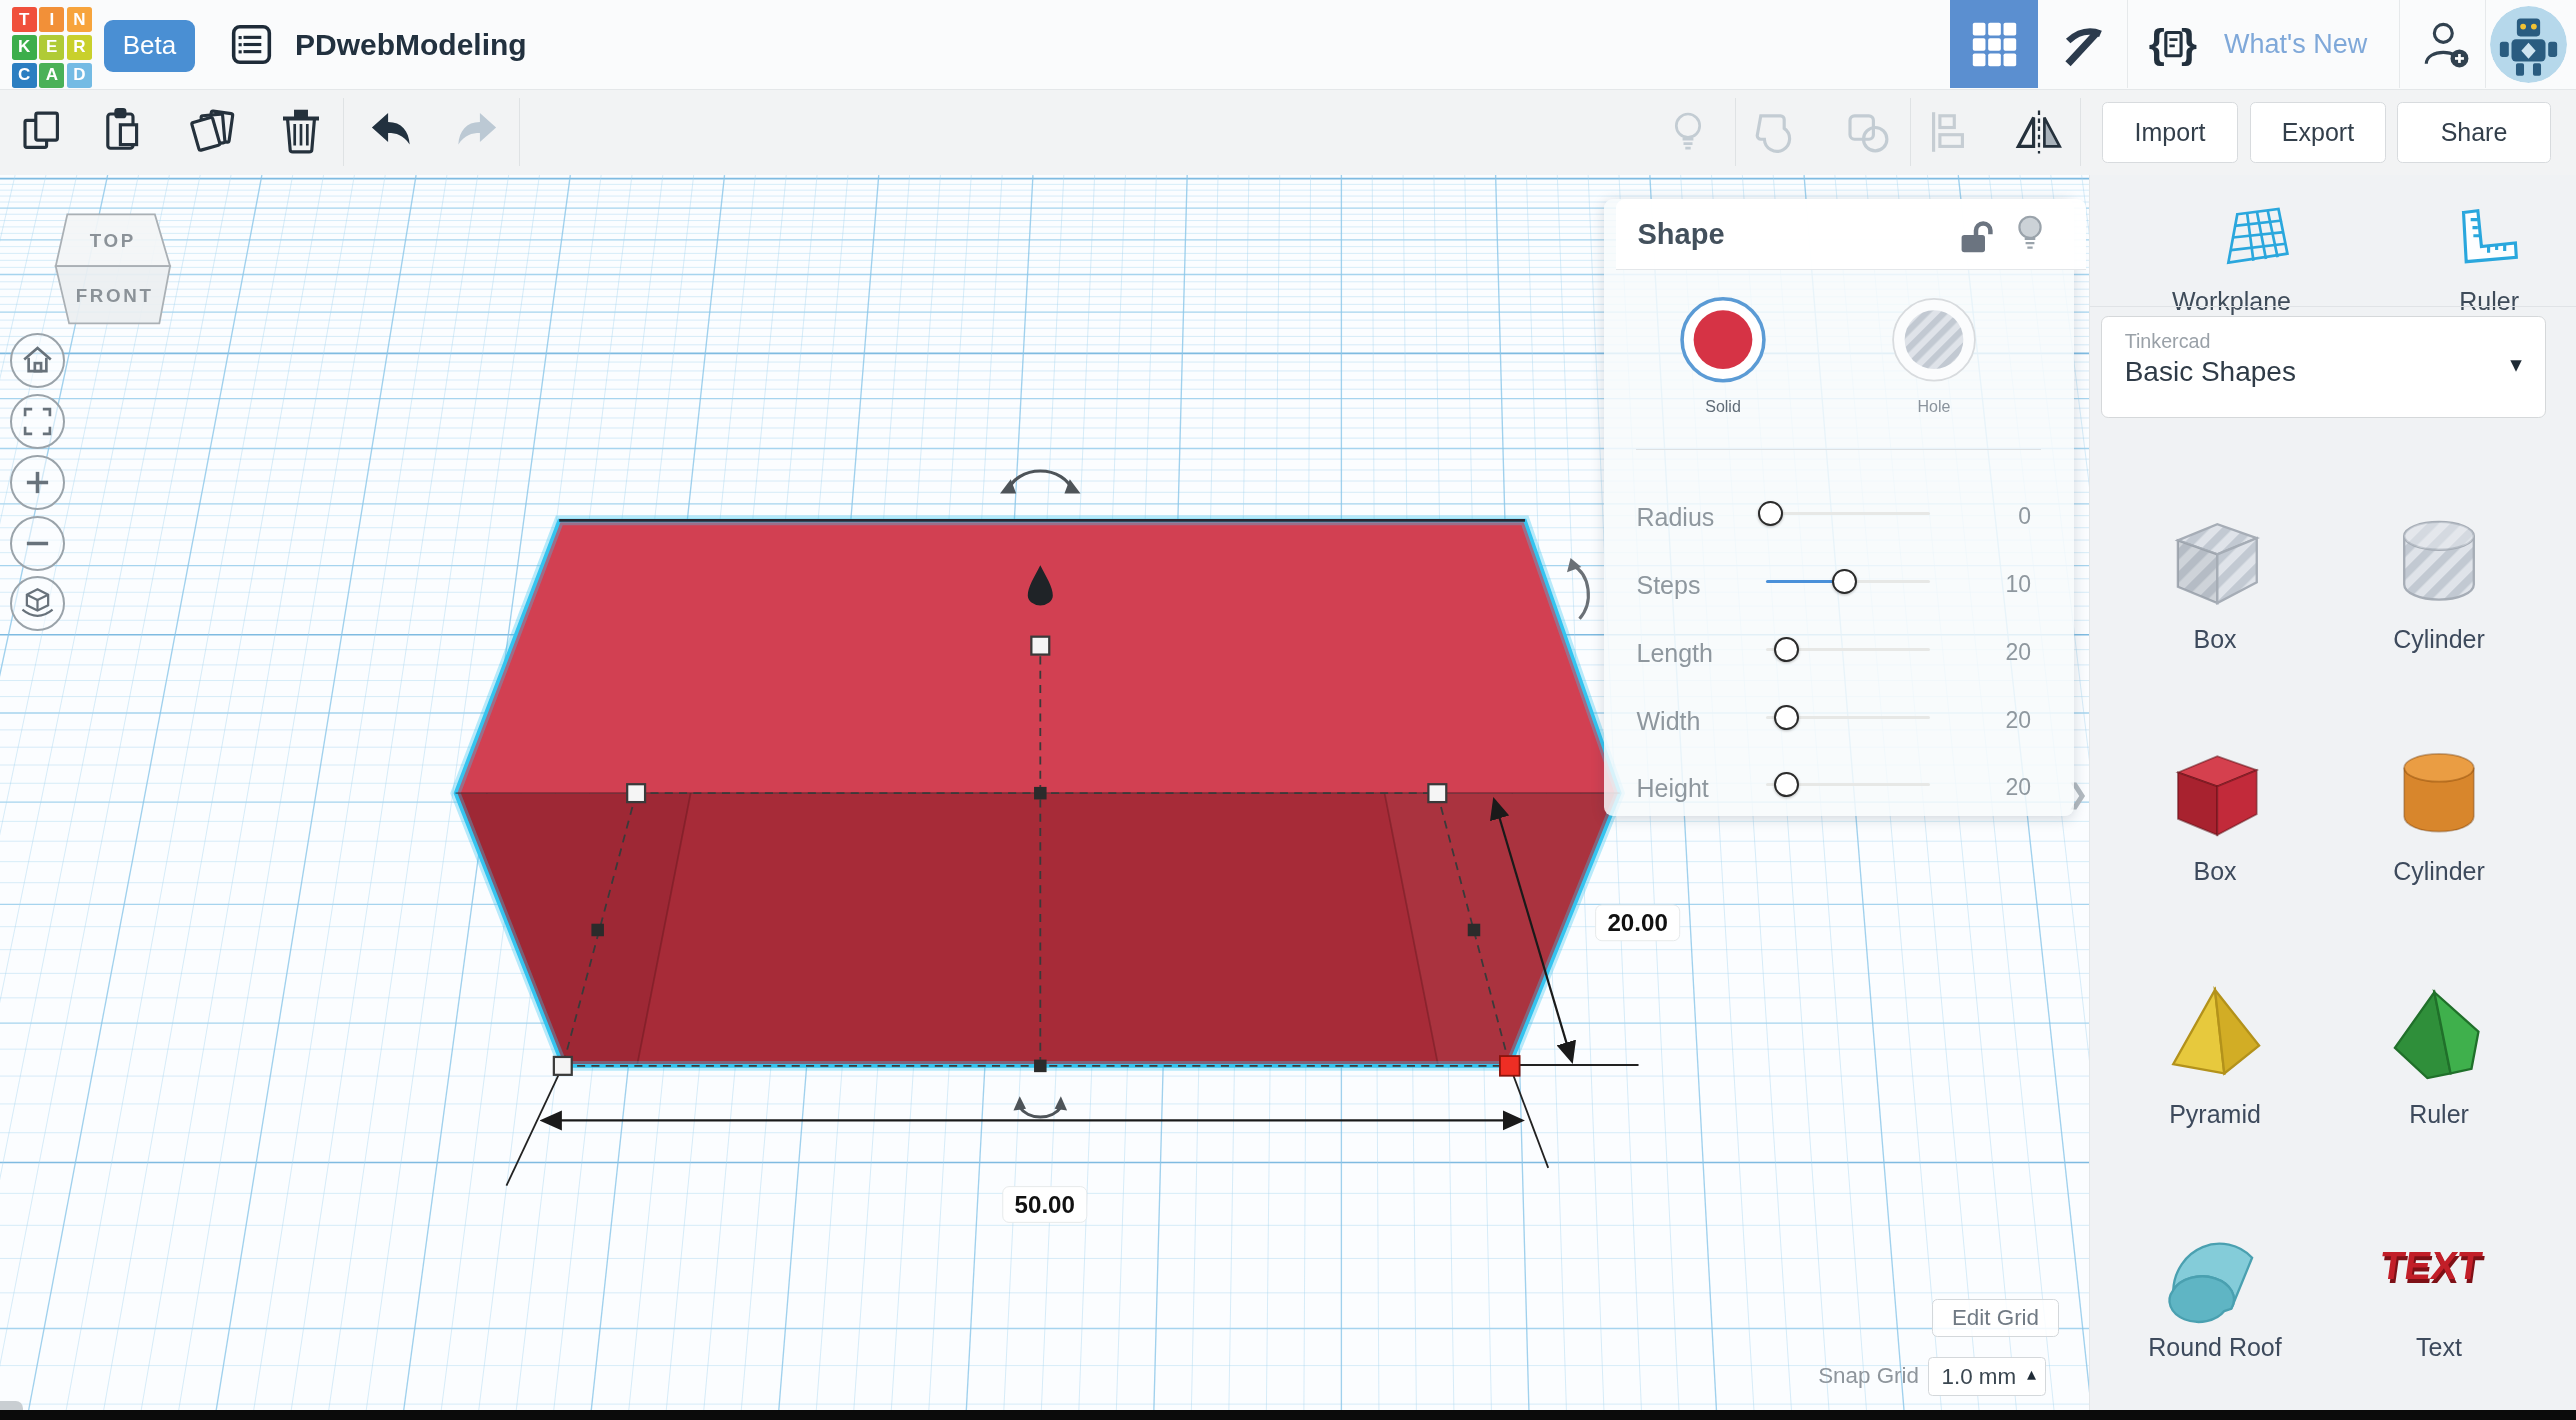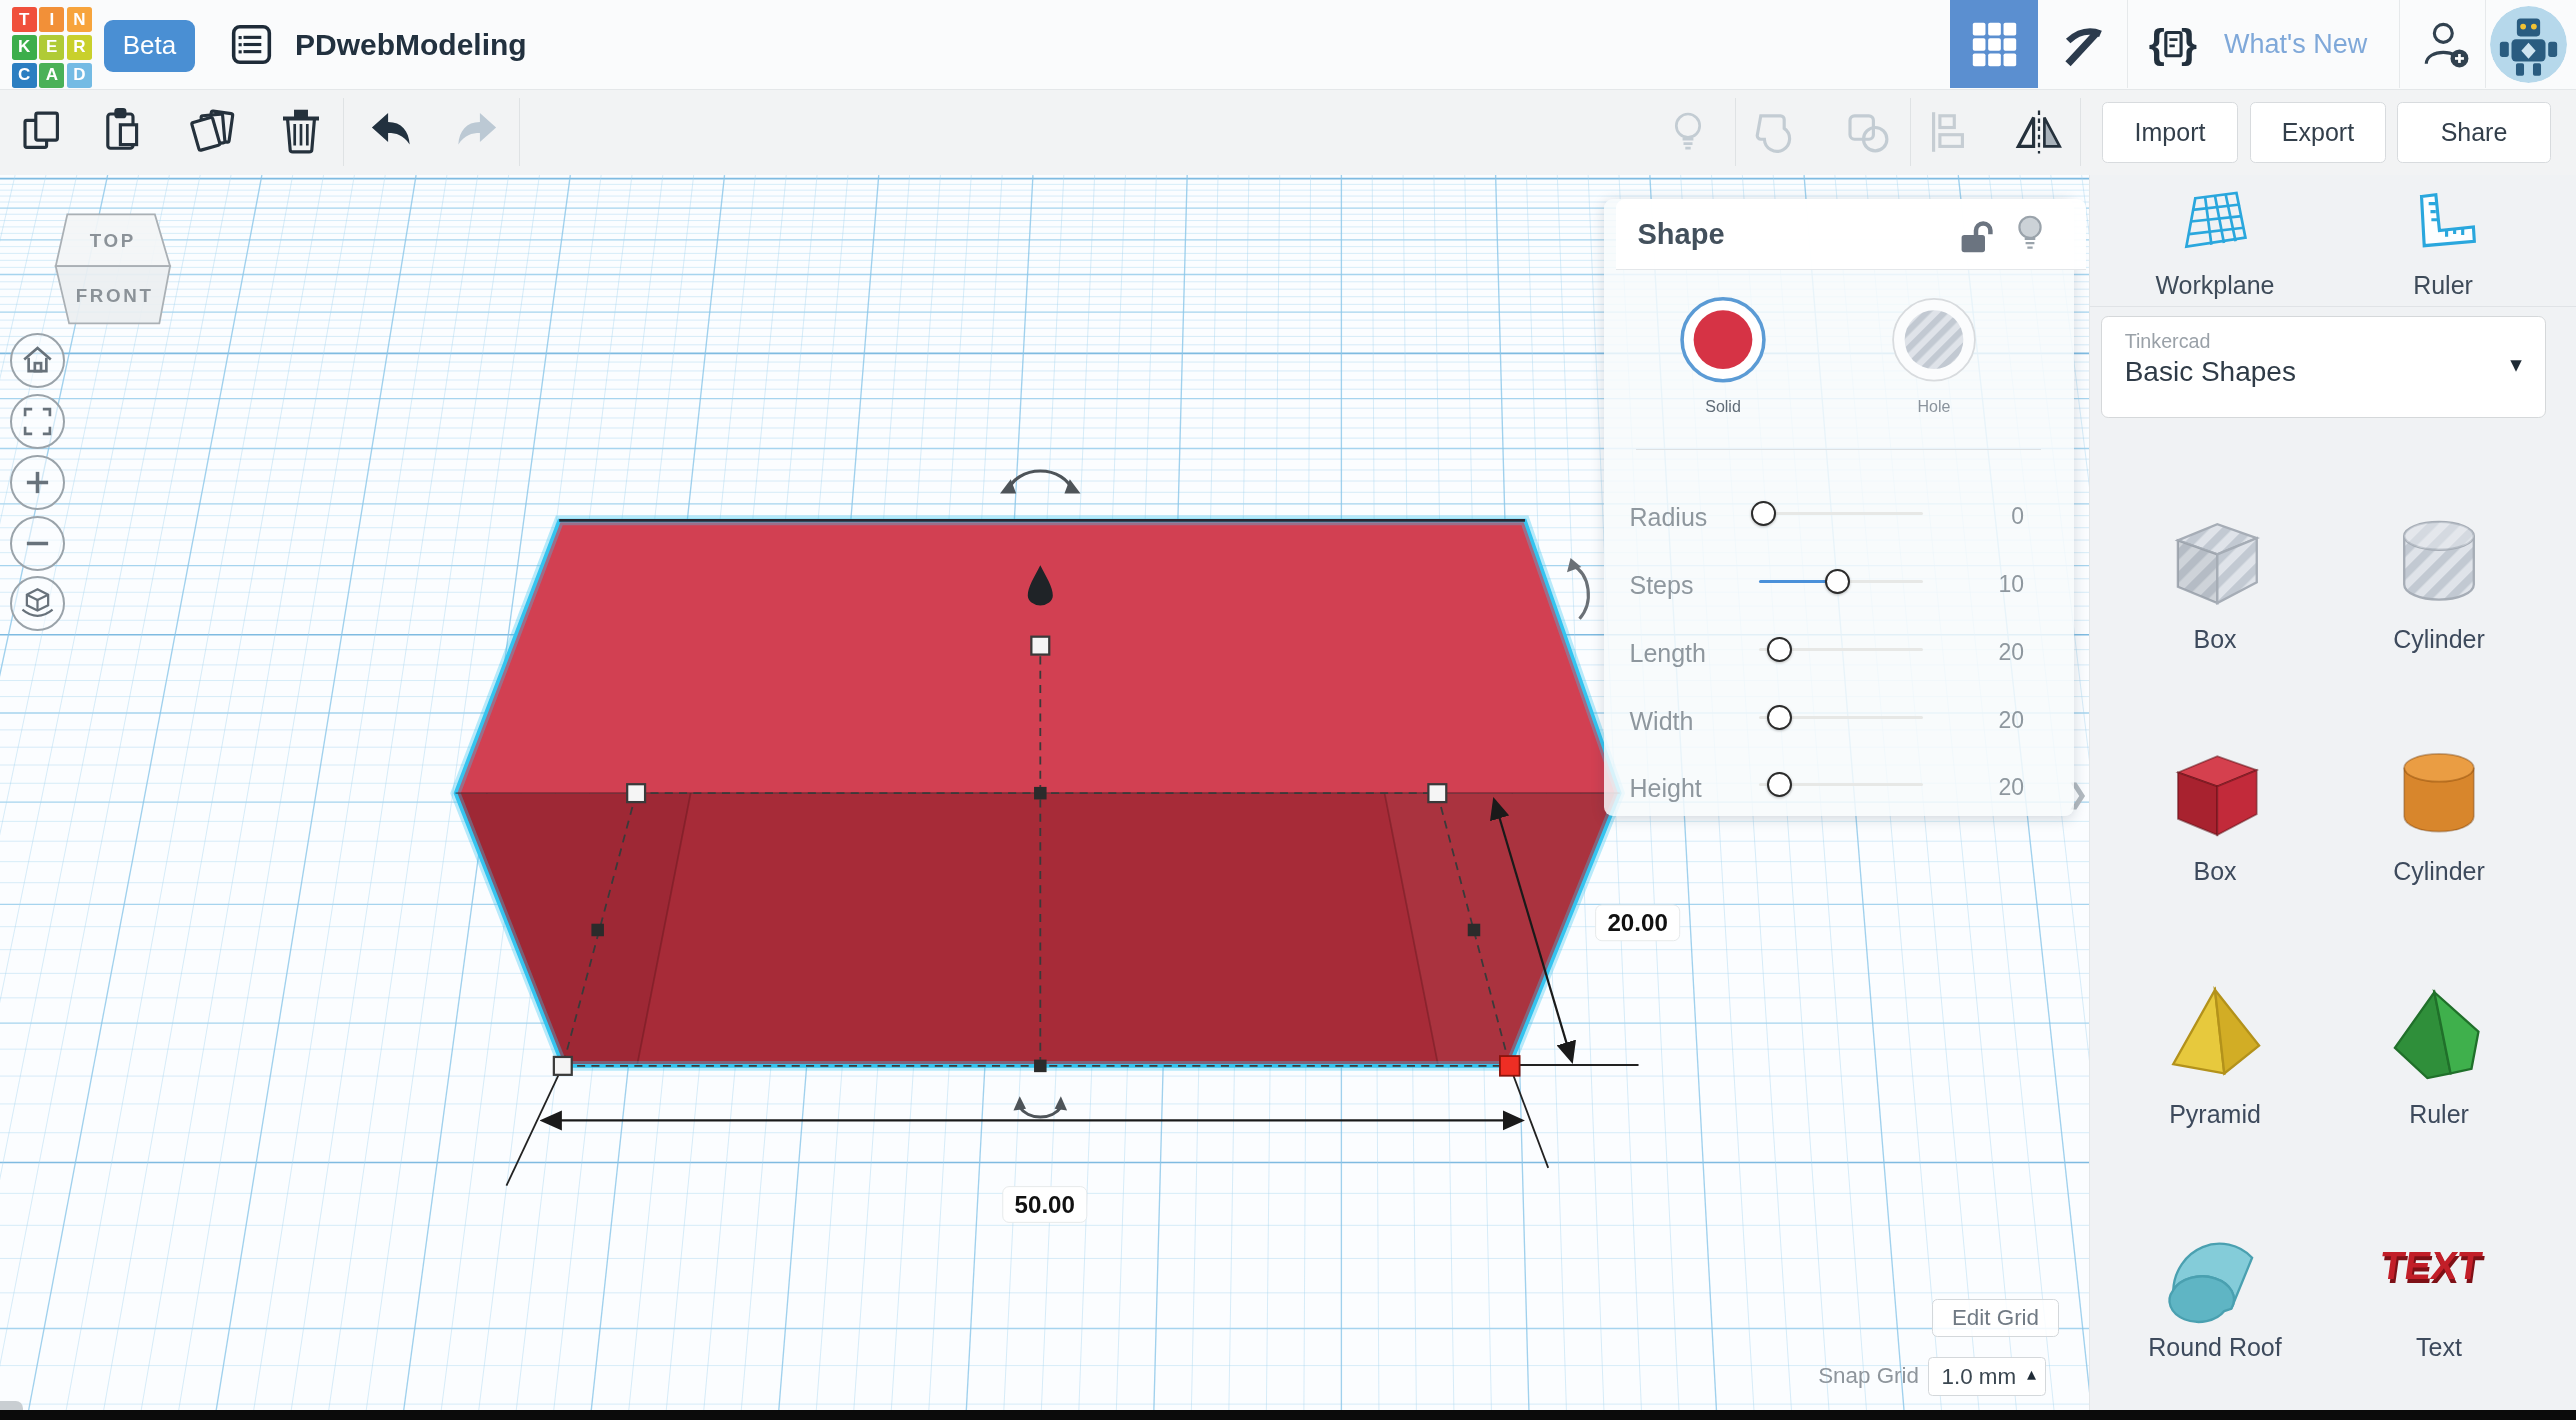--- a/index.html
+++ b/index.html
@@ -32,30 +32,30 @@
   .viewcube{position:absolute;left:36px;top:201px;width:152px;height:134px;z-index:4;cursor:pointer;}
   .navbtn{position:absolute;left:9.8px;width:55px;height:55px;border-radius:50%;border:2.2px solid #9aa3aa;background:rgba(252,254,255,0.55);z-index:4;display:flex;align-items:center;justify-content:center;cursor:pointer;box-sizing:border-box;}
 
   
   .shape-panel{position:absolute;left:1604px;top:199px;width:470px;height:617px;border-radius:9px;background:rgba(247,250,252,0.84);box-shadow:0 2.7px 12.5px rgba(30,50,70,0.18);z-index:6;}
   .sp-header{position:absolute;left:12px;top:0;width:100%;height:70px;background:rgba(255,255,255,0.95);border-radius:9px 9px 0 0;border-bottom:0.9px solid #e4e7ea;}
   .sp-title{position:absolute;left:21.5px;top:0;height:70px;line-height:70px;font-size:29px;font-weight:bold;color:#43505c;}
   .sp-opt{position:absolute;top:98px;width:98px;text-align:center;cursor:pointer;}
   .sp-opt-label{margin-top:9px;font-size:16px;color:#6e7884;}
   .sp-sep{position:absolute;left:32px;top:250px;width:405px;height:0.9px;background:#dde1e4;}
-  .srow{position:absolute;left:4px;width:100%;height:36px;padding-left:44px;}
+  .srow{position:absolute;left:11px;width:100%;height:36px;padding-left:44px;}
   .slabel{position:absolute;left:21.5px;top:3.6px;font-size:25px;color:#8e979e;}
   .strack{position:absolute;left:151px;top:12.5px;width:164px;height:3.6px;background:#e7e8e6;border-radius:1.8px;cursor:pointer;}
   .sfill{position:absolute;left:0;top:0;height:3.6px;background:#4a90d9;border-radius:1.8px;}
   .sknob{position:absolute;top:-10.7px;width:25px;height:25px;border-radius:50%;background:#fff;border:2.2px solid #2b2b2b;box-sizing:border-box;box-shadow:0 0.9px 2.7px rgba(0,0,0,0.25);}
   .sval{position:absolute;left:353px;top:3.6px;width:63px;text-align:right;font-size:23px;color:#8e979e;}
 
   
   .sidebar{position:absolute;left:2089px;top:175px;width:487px;height:1245px;background:#f0f2f4;border-left:0.9px solid #e3e6e8;z-index:5;}
-  .sb-tool{position:absolute;top:16px;width:152px;text-align:center;cursor:pointer;}
+  .sb-tool{position:absolute;top:32px;width:152px;text-align:right;cursor:pointer;}
   .sb-tool-label{margin-top:7.2px;font-size:25px;color:#3e4b59;}
   .sb-sep{position:absolute;left:0;top:131px;width:100%;height:0.9px;background:#e0e3e6;}
   .dropdown{position:absolute;left:10.7px;top:141px;width:443px;height:100px;background:#fff;border:0.9px solid #d5d8da;border-radius:7.2px;cursor:pointer;}
   .dd-label{position:absolute;left:23px;top:12.5px;font-size:19.7px;color:#9aa1a8;}
   .dd-value{position:absolute;left:23px;top:39px;font-size:28px;color:#2f3b47;}
   .dd-caret{position:absolute;right:23px;top:34px;font-size:23px;color:#1f2b36;}
   .gal-item{position:absolute;width:152px;text-align:center;cursor:pointer;}
   .gal-icon{width:116px;height:116px;margin:0 auto;}
   .gal-label{margin-top:5.4px;font-size:25px;color:#3d4a5c;}
 

